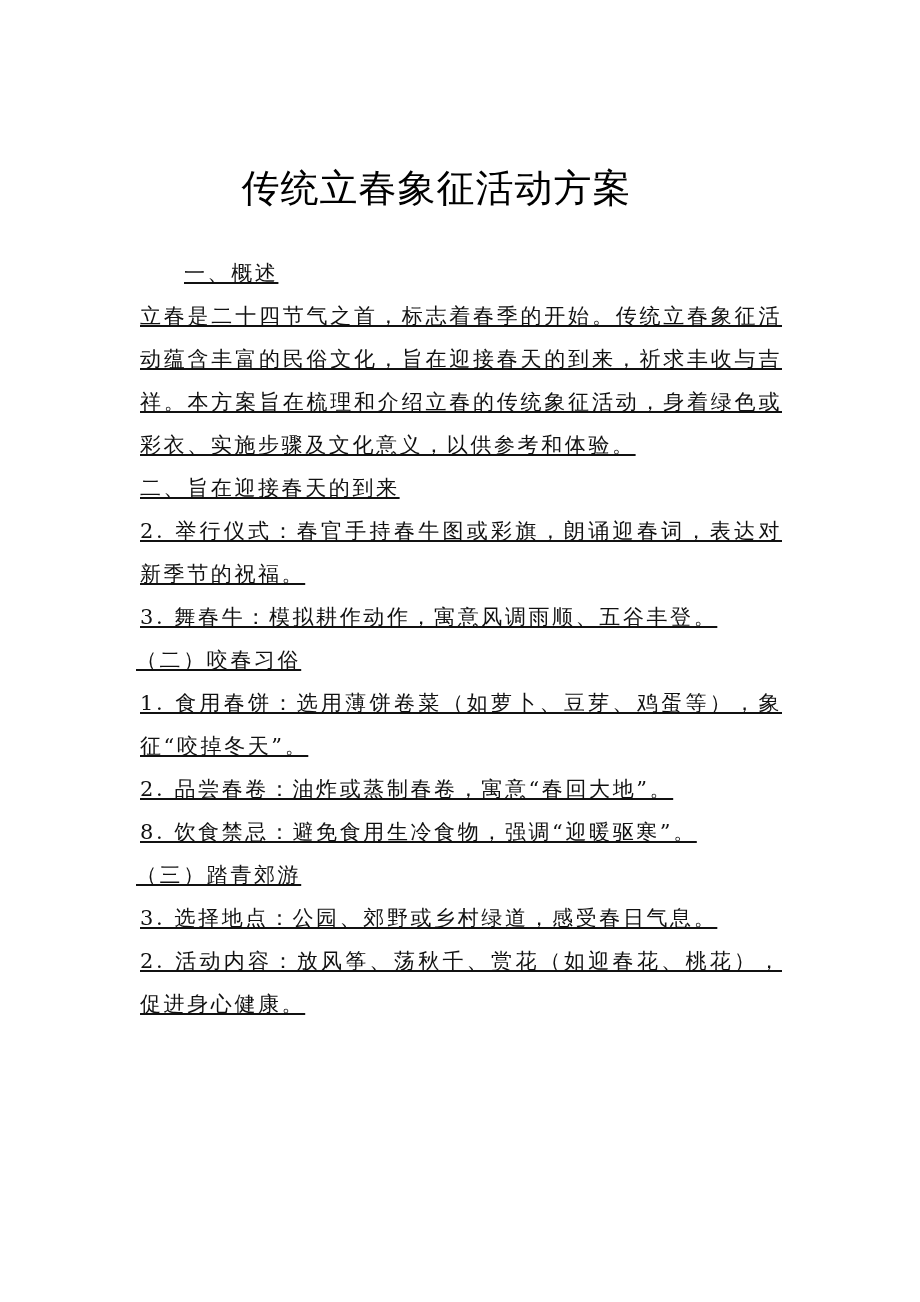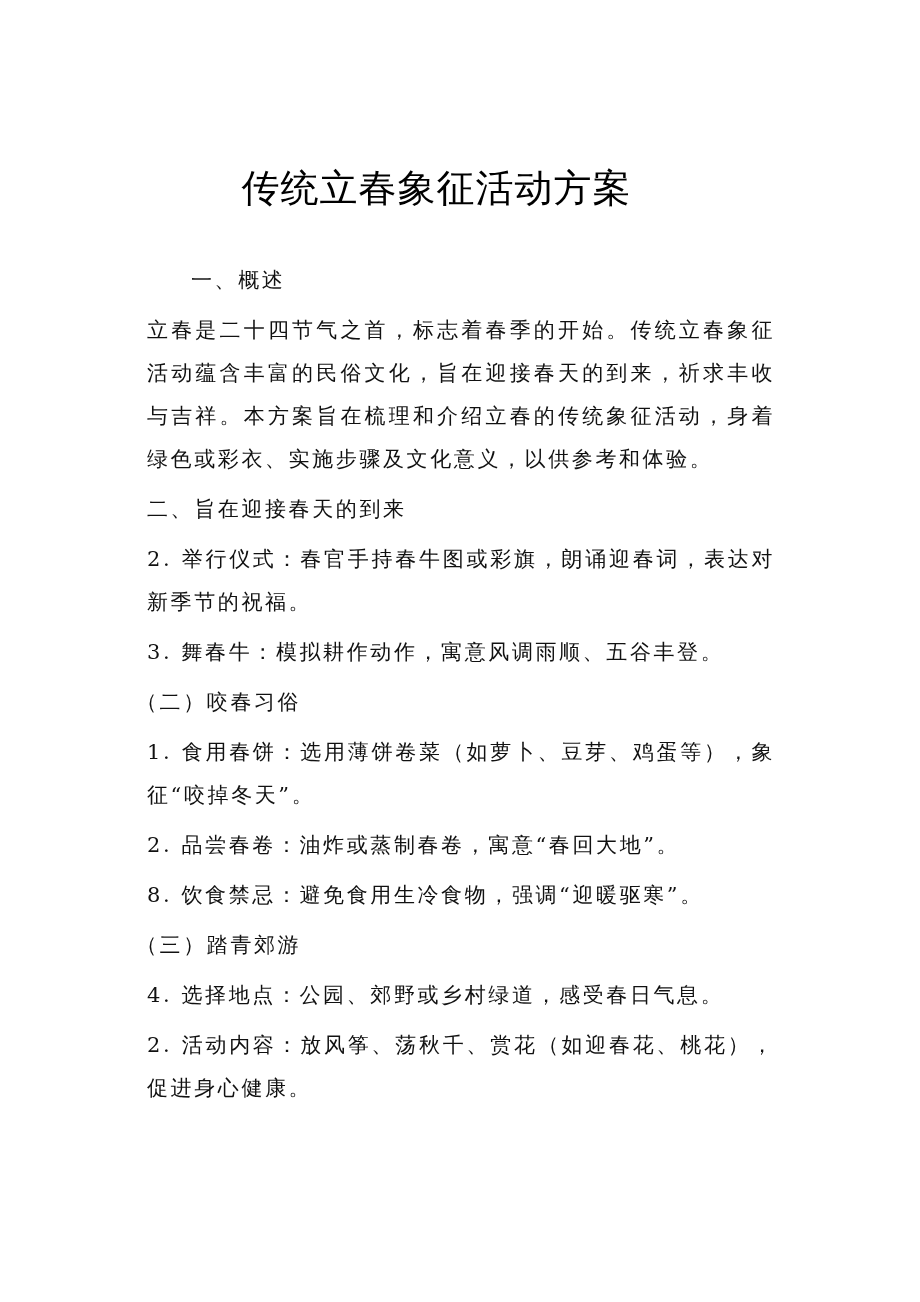--- a/index.html
+++ b/index.html
@@ -39,24 +39,25 @@
     .body {
       position: absolute;
       left: 140px;
       top: 252px;
       width: 642px;
       font-size: 21px;
       line-height: 43px;
       letter-spacing: 2.6px;
     }
     .para {
-      margin: 7px;
+      margin: 0;
       padding: 0;
       text-align: justify;
       word-break: break-all;
+      text-decoration: underline;
     }
     .indent {
       padding-left: 44px;
     }
     .sub {
       margin-left: -4px;
     }
   </style>
 </head>
 <body>
@@ -72,16 +73,16 @@
 
     <p class="para">2. 举行仪式：春官手持春牛图或彩旗，朗诵迎春词，表达对新季节的祝福。</p>
     <p class="para">3. 舞春牛：模拟耕作动作，寓意风调雨顺、五谷丰登。</p>
 
     <p class="para sub">（二）咬春习俗</p>
     <p class="para">1. 食用春饼：选用薄饼卷菜（如萝卜、豆芽、鸡蛋等），象征“咬掉冬天”。</p>
     <p class="para">2. 品尝春卷：油炸或蒸制春卷，寓意“春回大地”。</p>
     <p class="para">8. 饮食禁忌：避免食用生冷食物，强调“迎暖驱寒”。</p>
 
     <p class="para sub">（三）踏青郊游</p>
-    <p class="para">4. 选择地点：公园、郊野或乡村绿道，感受春日气息。</p>
+    <p class="para">3. 选择地点：公园、郊野或乡村绿道，感受春日气息。</p>
     <p class="para">2. 活动内容：放风筝、荡秋千、赏花（如迎春花、桃花），促进身心健康。</p>
   </div>
 </div>
 
 </body></html>

